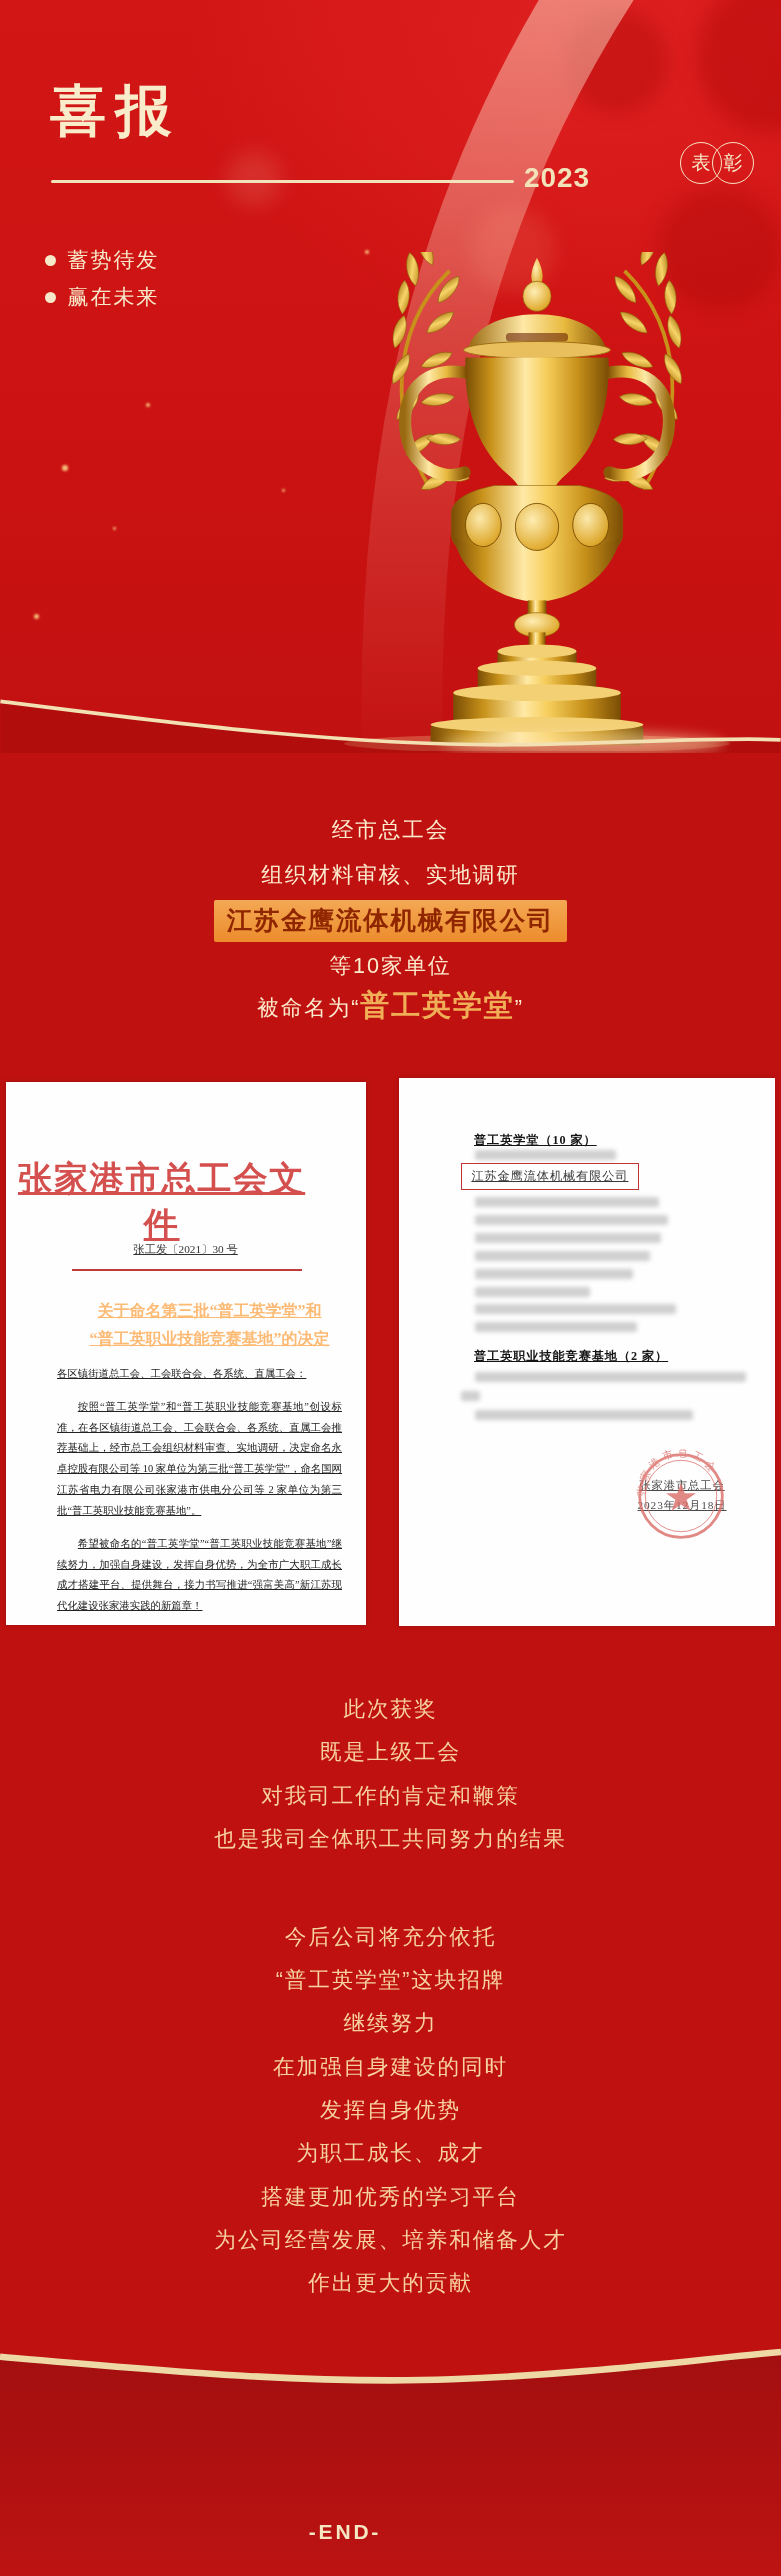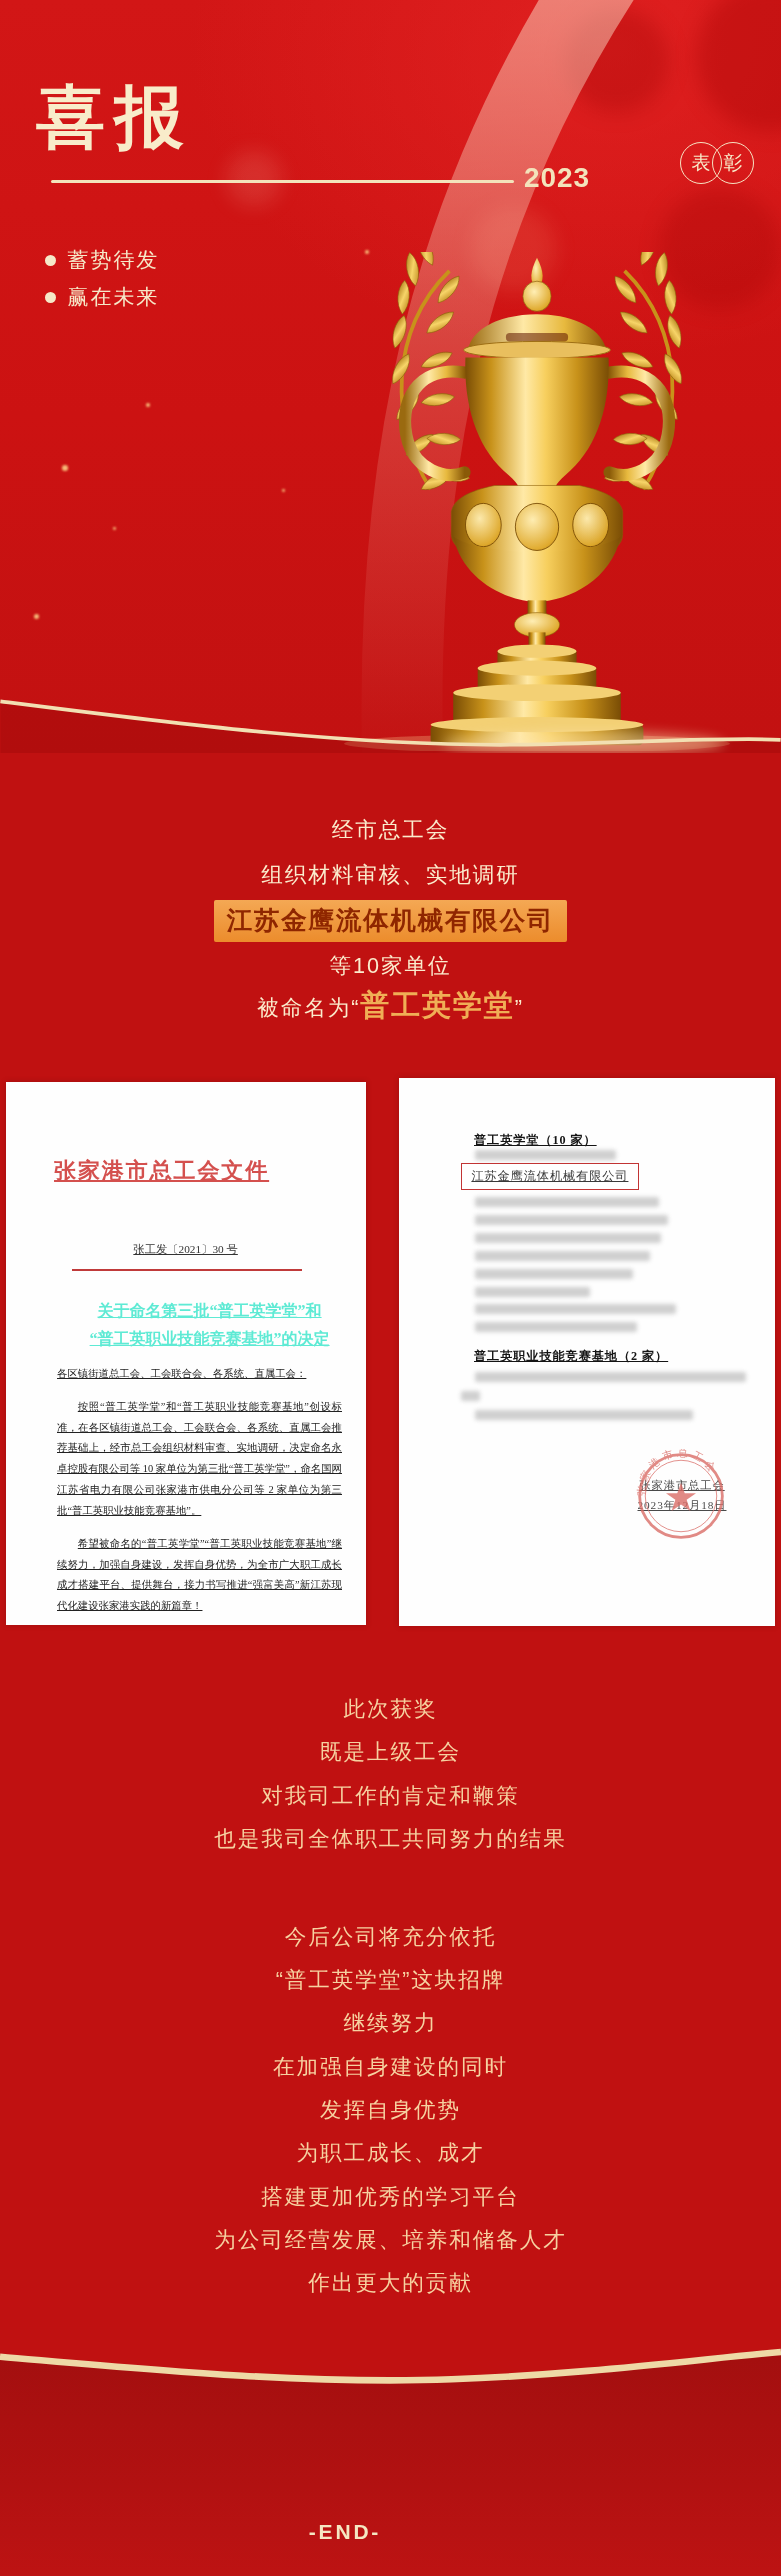--- a/index.html
+++ b/index.html
@@ -14,21 +14,21 @@
   
   #header{
     left:0;top:0;width:781px;height:753px;
     background:
       radial-gradient(90% 70% at 78% 6%, rgba(235,40,40,.55), rgba(235,40,40,0) 60%),
       linear-gradient(180deg,#d21616 0%,#cc1212 55%,#c21111 100%);
   }
   .bokeh{position:absolute;border-radius:50%;filter:blur(9.4px);}
   .spark{position:absolute;border-radius:50%;background:#ffd98a;filter:blur(0.9px);opacity:.85;}
   #page-title{
-    left:36px;top:83px;font-size:69px;font-weight:900;color:#f8ecca;
+    left:50px;top:83px;font-size:56px;font-weight:900;color:#f8ecca;
     letter-spacing:9.4px;line-height:1;
   }
   #title-rule{left:51px;top:180px;width:463px;height:2.8px;background:#f3e3bb;border-radius:1.9px;}
   #year-label{left:524px;top:162px;font-size:28px;font-weight:800;color:#f3e3bb;letter-spacing:0.9px;}
   .badge-circle{
     position:absolute;width:40px;height:40px;border:1.9px solid rgba(248,236,202,.95);
     border-radius:50%;color:#f8ecca;font-size:19px;line-height:40px;text-align:center;
   }
   .bullet-row{position:absolute;left:45px;height:24.5px;display:flex;align-items:center;}
   .bullet-dot{width:11.3px;height:11.3px;border-radius:50%;background:#f6e8c8;margin-right:11.3px;}
@@ -40,24 +40,24 @@
     display:inline-block;padding:3.8px 13px;
     background:linear-gradient(180deg,#f4a854,#ec8c2c);
     color:#8f2600;font-weight:800;font-size:25.4px;letter-spacing:1.9px;border-radius:1.9px;
   }
   .named-hl{color:#f0ae56;font-weight:800;font-size:29px;letter-spacing:1.9px;}
 
   
   .doc-page{position:absolute;background:#fefefe;box-shadow:0 0 5.6px rgba(60,0,0,.25);}
   .serif{font-family:"Liberation Serif","DejaVu Serif",serif;text-decoration:underline;}
   #doc-title{left:5.6px;top:1156px;width:312px;text-align:center;color:#d4504e;
-    font-size:22px;font-weight:800;letter-spacing:1.9px;}
+    font-size:34px;font-weight:800;letter-spacing:1.9px;}
   #doc-ref{left:5.6px;top:1242px;width:360px;text-align:center;color:#333;font-size:11.3px;}
   #doc-rule{left:72px;top:1269px;width:230px;height:1.9px;background:#c03a3a;}
-  #doc-heading{left:5.6px;top:1297px;width:408px;text-align:center;color:#5eead4;
+  #doc-heading{left:5.6px;top:1297px;width:408px;text-align:center;color:#fdba74;
     font-size:16px;font-weight:800;line-height:1.75;}
   #doc-body{left:45px;top:1352px;width:309px;color:#222;font-size:10.4px;line-height:2.0;
     text-align:justify;}
   #doc-body p{margin:12px;}
   #doc-body p.indent{text-indent:2em;}
   .r-head{position:absolute;color:#151515;font-size:12.2px;font-weight:800;letter-spacing:0.9px;}
   .blur-line{position:absolute;height:10.4px;background:#8f8f8f;opacity:.42;filter:blur(1.9px);border-radius:1.9px;}
   #boxed-company{
     position:absolute;left:461px;top:1163px;padding:3.8px 9.4px;border:1.9px solid #c23434;
     color:#3a3a3a;font-size:12.2px;letter-spacing:0.9px;background:#fff;

